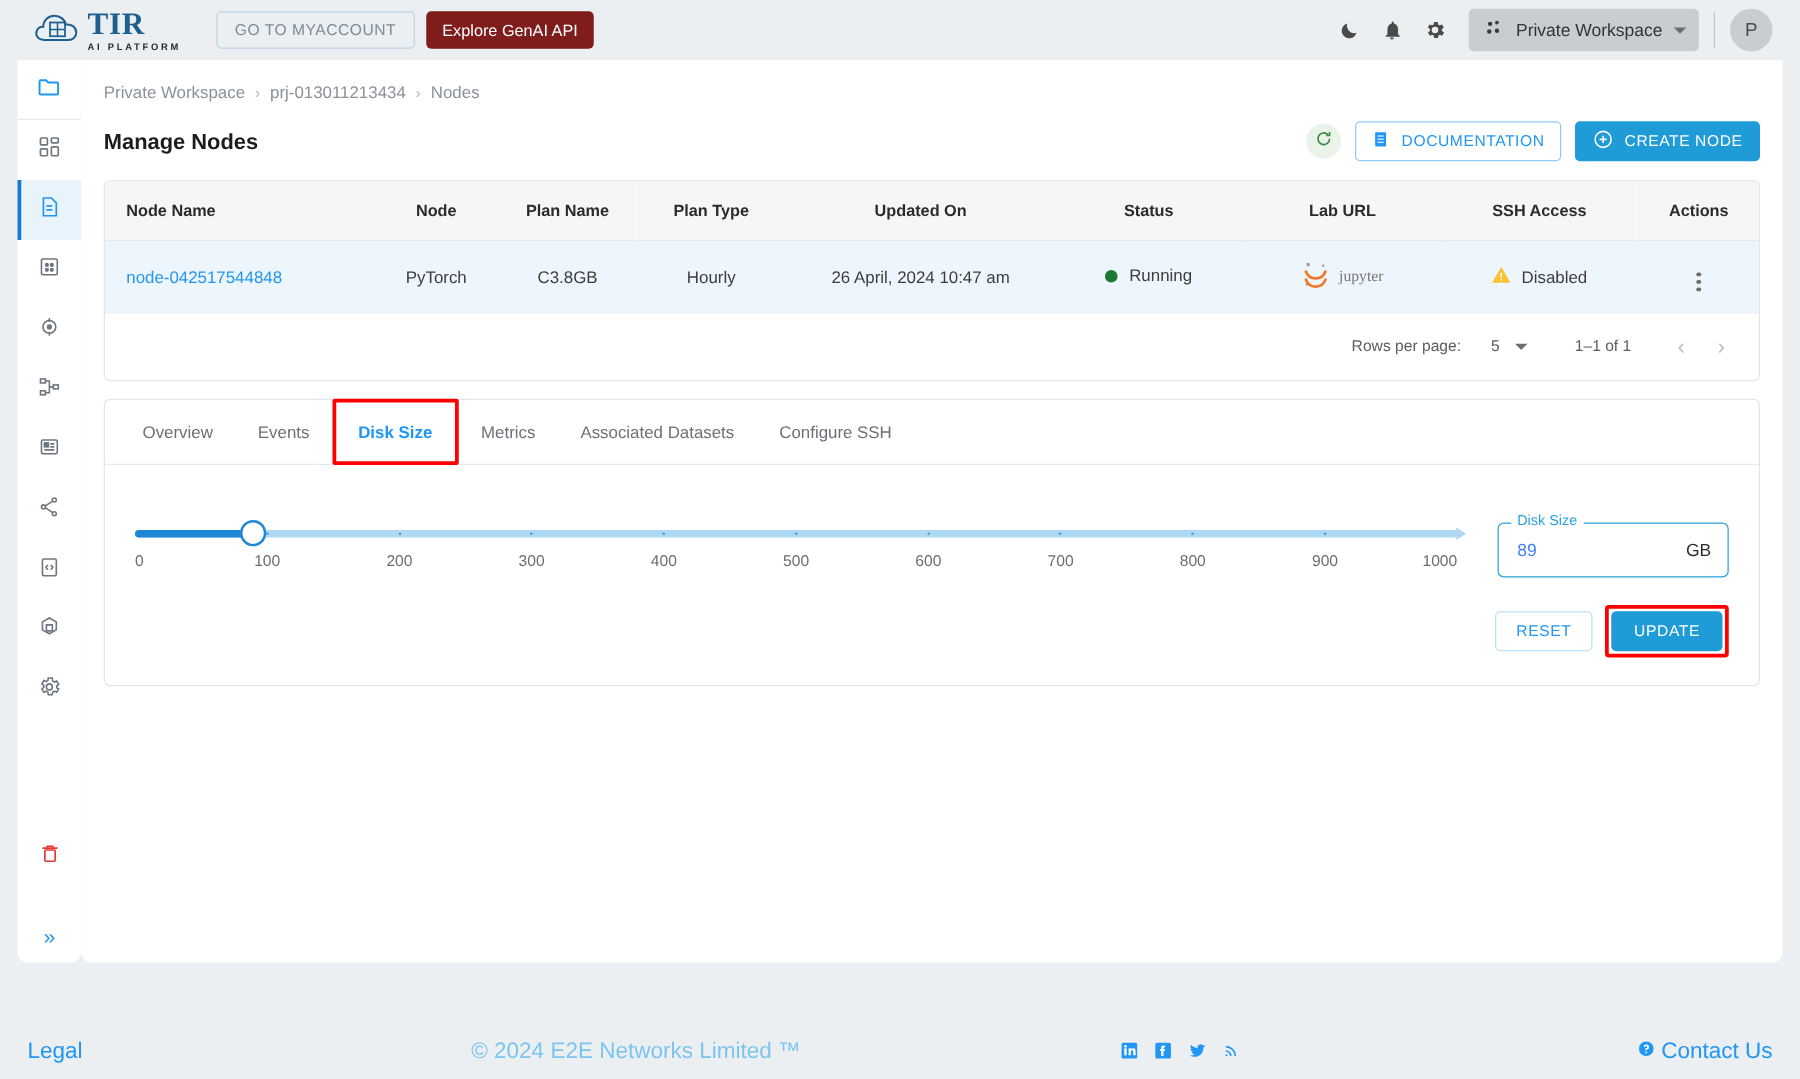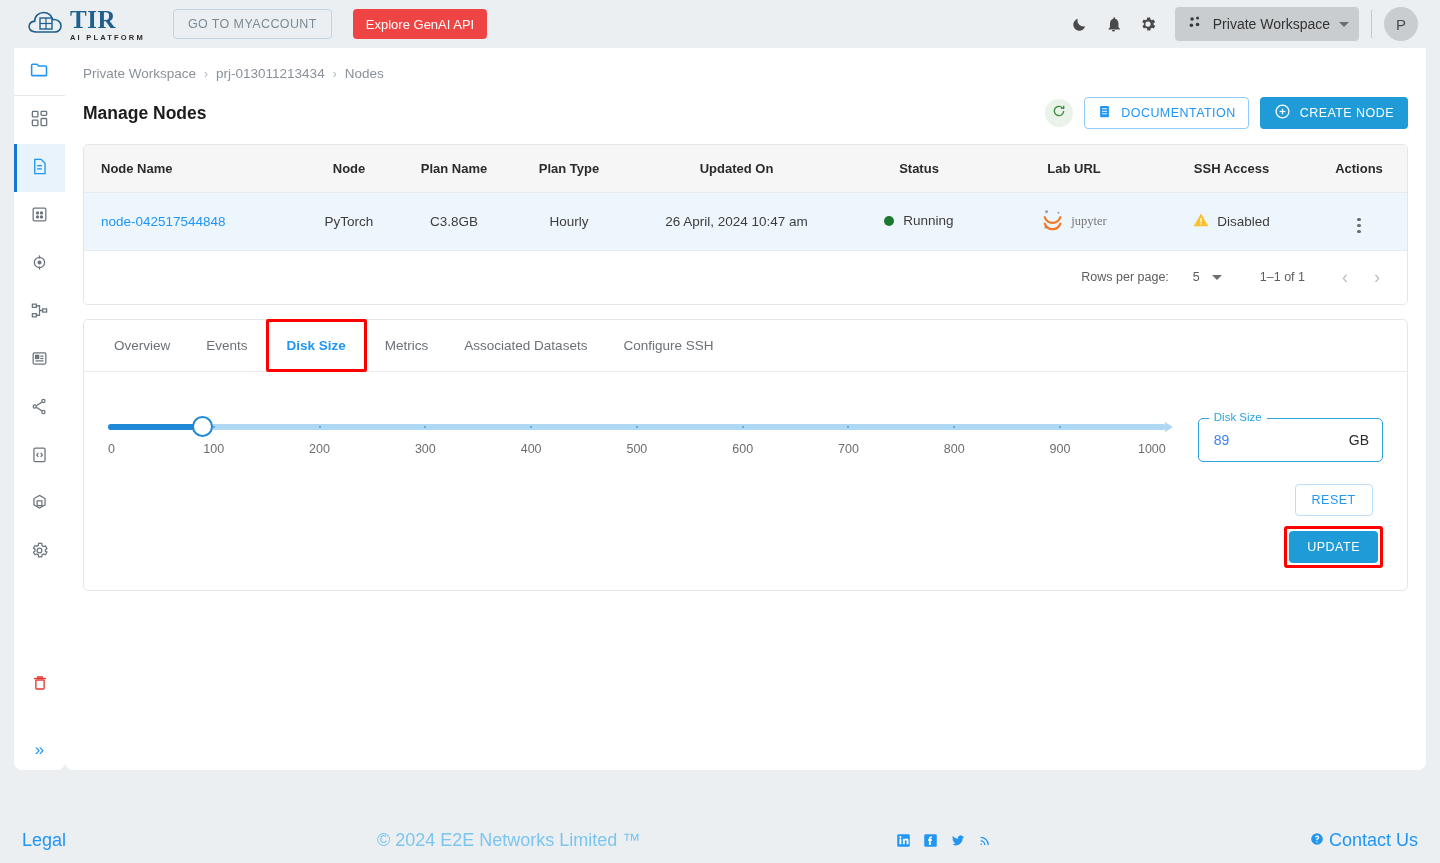--- a/index.html
+++ b/index.html
@@ -30,23 +30,23 @@
     letter-spacing: 2.2px; margin-top: 2px;
   }
   .btn-outline-myacct {
     margin-left: 28px; height: 30px; padding: 0 14px;
     border: 1px solid #bcd4e6; border-radius: 4px;
     background: transparent; color: #7b8a94;
     font-size: 12.5px; letter-spacing: .4px;
     display: flex; align-items: center; cursor: pointer;
   }
   .btn-genai {
-    margin-left: 21px; height: 30px; padding: 0 13px;
+    margin-left: 9px; height: 30px; padding: 0 13px;
     border: none; border-radius: 4px;
-    background: #ef4444; color: #fff;
+    background: #7f1d1d; color: #fff;
     font-size: 13px; display: flex; align-items: center; cursor: pointer;
   }
   .topbar-right {
     margin-left: auto; margin-right: 22px;
     display: flex; align-items: center; gap: 0px;
   }
   .ticon {
     width: 34px; height: 34px; display: flex; align-items: center; justify-content: center;
     color: #4a4a4a; cursor: pointer;
   }
@@ -227,21 +227,21 @@
     border: none; outline: none; font-size: 14px; color: #3b82f6;
     font-family: "Liberation Sans", sans-serif; width: 100px; background: transparent;
   }
   .disk-unit { margin-left: auto; font-size: 14px; color: #2b2b2b; }
 
   .bottom-row { margin-top: 22px; display: flex; align-items: center; }
   .note {
     display: flex; align-items: center; gap: 8px;
     font-size: 13px; color: #2196f3;
   }
-  .btns { margin-left: auto; display: flex; align-items: center; gap: 10px; flex-direction: column; }
+  .btns { margin-left: auto; display: flex; align-items: center; gap: 10px; }
   .btn-reset {
     height: 32px; padding: 0 16px; border: 1px solid #bcdffb; border-radius: 4px;
     background: #fff; color: #2196f3; font-size: 12.5px; letter-spacing: .5px; cursor: pointer;
   }
   .update-wrap { border: 3px solid #ff0000; border-radius: 3px; padding: 2px; }
   .btn-update {
     height: 32px; padding: 0 18px; border: none; border-radius: 4px;
     background: #1f9bd8; color: #fff; font-size: 12.5px; letter-spacing: .5px; cursor: pointer;
   }
 

